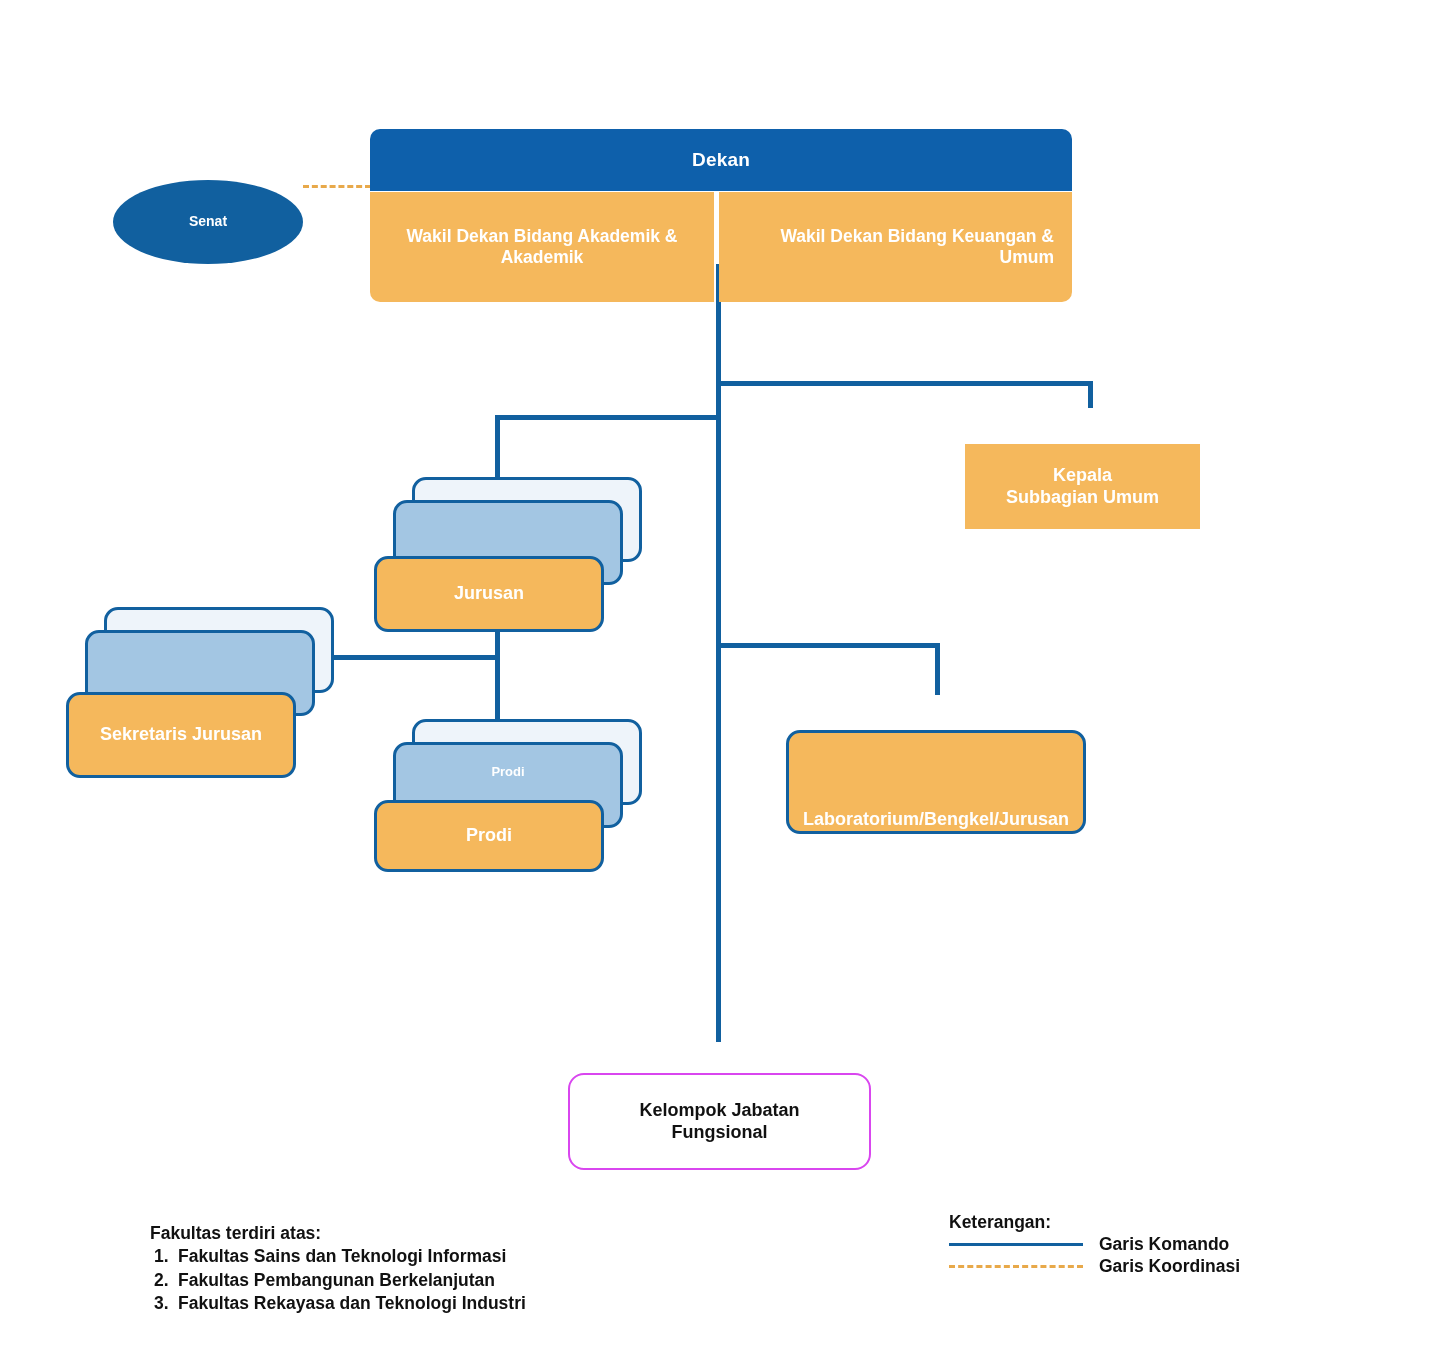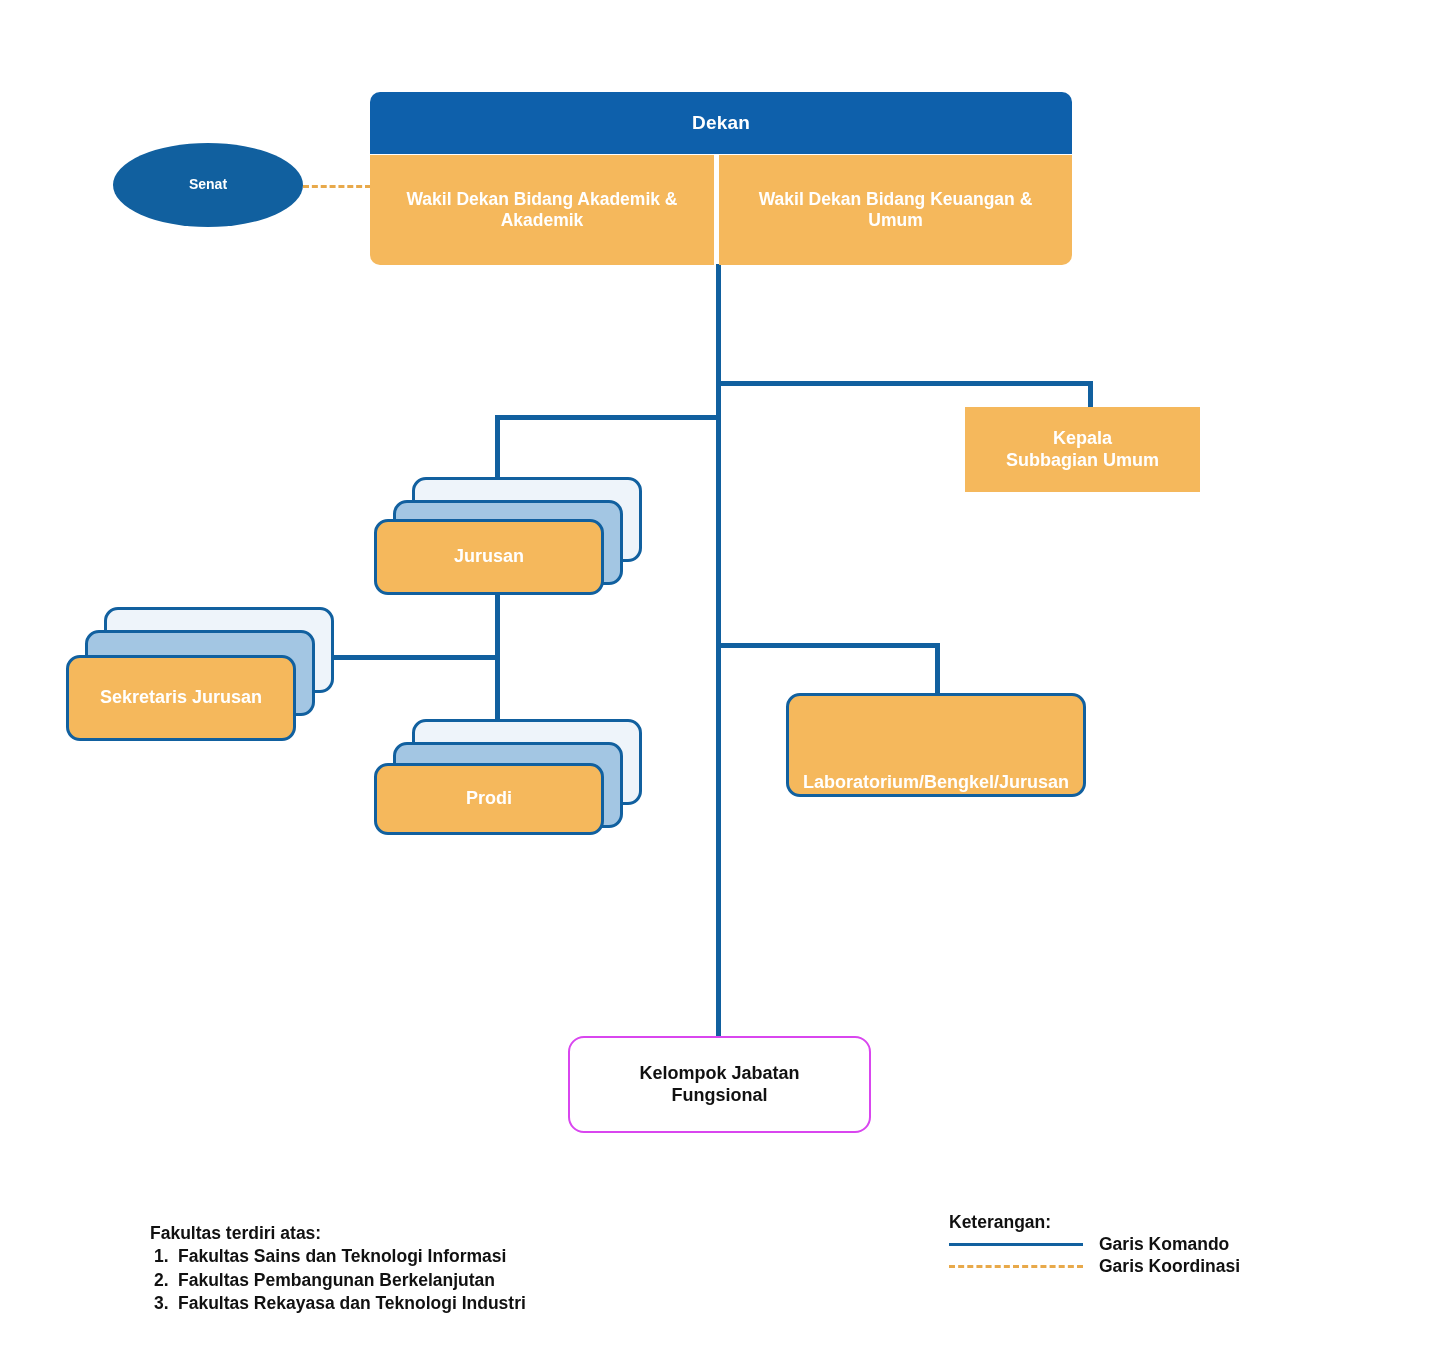--- a/index.html
+++ b/index.html
@@ -36,38 +36,39 @@
   .node {
     position: absolute;
     box-sizing: border-box;
     display: flex;
     align-items: center;
     justify-content: center;
     text-align: center;
     color: #ffffff;
     font-weight: bold;
     line-height: 1.22;
+    margin-top: 37px;
   }
 
   
   .dekan {
     background: #0e60ab;
     border-radius: 10px 10px 0 0;
     font-size: 19px;
     letter-spacing: .2px;
   }
 
   
   .wakil {
     background: #f5b85c;
     font-size: 17.5px;
     padding: 3px 18px;
   }
   .wakil.left  { border-radius: 0 0 0 10px; }
-  .wakil.right { border-radius: 0 0 10px 0; }
+  .wakil.right { border-radius: 0 0 10px 0; text-align: right; }
 
   
   .senat {
     background: #11609f;
     border-radius: 50%;
     font-size: 14px;
   }
 
   
   .flat-orange {

